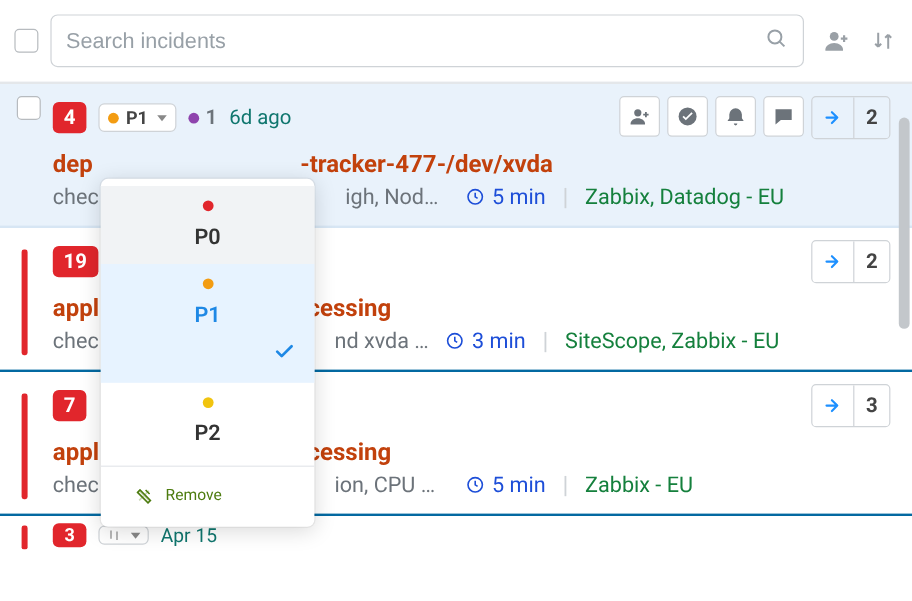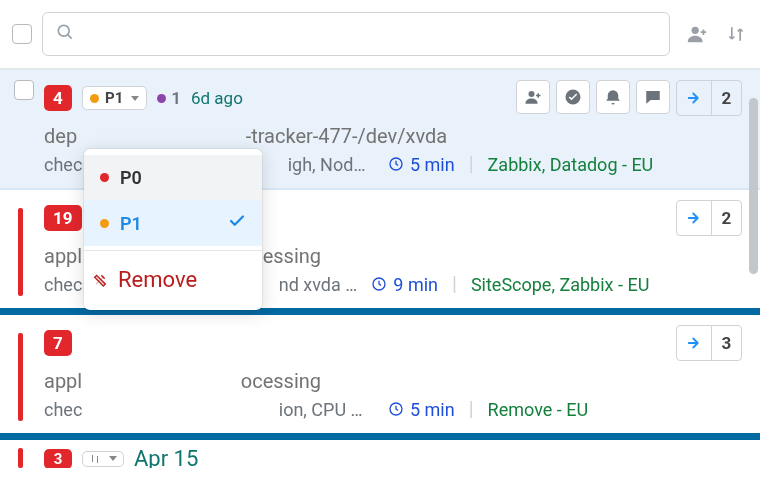--- a/index.html
+++ b/index.html
@@ -46,21 +46,21 @@
   .search-input::placeholder { color: #98a0a7; }
   .search-ico { color: #98a0a7; }
   .top-icons { display: flex; gap: 18px; color: #9aa0a6; padding: 0 6px; }
   .top-icons svg { display: block; }
 
   
   .list { border-top: 2px solid #e4e7ea; }
   .row {
     position: relative;
     padding: 10px 18px 12px 44px;
-    border-bottom: 7px solid #0369a1;
+    border-bottom: 2px solid #0369a1;
     background: #fff;
   }
   .row.selected {
     background: #e9f2fb;
     border-bottom: 2px solid #d7e6f4;
   }
   .row-bar {
     position: absolute;
     left: 18px; top: 18px; bottom: 12px;
     width: 5px;
@@ -136,23 +136,23 @@
     color: #1e90ff;
   }
   .share-group .share-count {
     border-left: 1px solid #cfd3d7;
     width: 30px; height: 34px;
     display: flex; align-items: center; justify-content: center;
     font-weight: 700; color: #444; font-size: 17px;
   }
   .title {
     font-size: 20px;
-    font-weight: 400;
+    font-weight: 700;
     margin-top: 8px;
-    color: #737373;
+    color: #c2410c;
   }
   .subline {
     display: flex;
     align-items: center;
     gap: 14px;
     margin-top: 4px;
     font-size: 18px;
     color: #6c737a;
   }
   .subline .tags { flex: 0 1 auto; max-width: 330px; overflow: hidden; white-space: nowrap; text-overflow: ellipsis; }
@@ -188,56 +188,58 @@
   }
   .dd-item {
     display: flex;
     align-items: center;
     gap: 11px;
     padding: 12px 16px;
     font-size: 18px;
     font-weight: 600;
     color: #333;
     cursor: pointer;
+    flex-direction: column;
   }
   .dd-item.hovered { background: #f1f3f5; }
   .dd-item.active {
     background: #e7f3ff;
     color: #1e88e5;
   }
   .dd-item .chk {
     margin-left: auto;
     color: #1e88e5;
   }
   .dd-sep { height: 1px; background: #e4e7ea; margin: 4px 0; }
   .dd-remove {
     display: flex; align-items: center; gap: 10px;
-    padding: 12px 8px;
-    color: #b91c1c;
-    font-size: 22px;
+    padding: 12px 28px;
+    color: #4d7c0f;
+    font-size: 13px;
     cursor: pointer;
   }
 
   
   .scrollbar {
     position: absolute;
     right: 2px;
     top: 98px;
     width: 9px;
     height: 176px;
     background: #c3c7cb;
     border-radius: 5px;
   }
 </style>
 </head>
 <body>
 
 <div class="topbar">
   <div class="checkbox"></div>
   <div class="search-wrap">
+    <input class="search-input" placeholder="Search incidents" style="">
     <span class="search-ico">
       <svg width="20" height="20" viewBox="0 0 24 24" fill="none" stroke="currentColor" stroke-width="2">
           <circle cx="10.5" cy="10.5" r="6.5"></circle>
           <line x1="20" y1="20" x2="15.2" y2="15.2"></line>
         </svg>
     </span>
   </div>
   <div class="top-icons">
     <span>
       <svg width="22" height="22" viewBox="0 0 24 24" fill="currentColor">
@@ -347,21 +349,21 @@
     </div>
     <div class="subline">
       <span class="tags">
         <span>chec</span><span style="visibility:hidden">xxxxxxxxxxxxxxxxxxxxxx</span><span>nd xvda …</span>
       </span>
       <span class="clock-min">
         <svg width="16" height="16" viewBox="0 0 24 24" fill="none" stroke="currentColor" stroke-width="2">
             <circle cx="12" cy="12" r="9"></circle>
             <path d="M12 7v5l3 2"></path>
           </svg>
-        <span>9 min</span>
+        <span>3 min</span>
       </span>
       <span class="divider">|</span>
       <span class="integrations">SiteScope, Zabbix - EU</span>
     </div>
   </div>
 
   <div class="row">
     <div class="row-bar"></div>
     <div class="first-line">
       <span class="count-badge">7</span>
@@ -384,54 +386,58 @@
         <span>chec</span><span style="visibility:hidden">xxxxxxxxxxxxxxxxxxxxxx</span><span>ion, CPU Utilizatio…</span>
       </span>
       <span class="clock-min">
         <svg width="16" height="16" viewBox="0 0 24 24" fill="none" stroke="currentColor" stroke-width="2">
             <circle cx="12" cy="12" r="9"></circle>
             <path d="M12 7v5l3 2"></path>
           </svg>
         <span>5 min</span>
       </span>
       <span class="divider">|</span>
-      <span class="integrations">Remove - EU</span>
+      <span class="integrations">Zabbix - EU</span>
     </div>
   </div>
 
   <div class="row partial">
     <div class="row-bar" style="top:8px;bottom:0"></div>
     <div class="first-line">
       <span class="count-badge" style="padding:1px 7px;font-size:15px">3</span>
       <span class="pri-btn" style="padding:1px 6px">
         <svg width="12" height="12" viewBox="0 0 24 24" fill="none" stroke="#888" stroke-width="2">
             <path d="M7 4v14M17 20V6"></path>
           </svg>
         <span class="caret"></span>
       </span>
-      <span class="time-ago" style="font-size:22px">Apr 15</span>
+      <span class="time-ago" style="font-size:16px">Apr 15</span>
     </div>
   </div>
 
 </div>
 
 <div class="dropdown">
   <div class="dd-item hovered">
     <span class="dot d-red"></span>
     <span>P0</span>
   </div>
   <div class="dd-item active">
     <span class="dot d-orange"></span>
     <span>P1</span>
     <span class="chk">
       <svg width="18" height="18" viewBox="0 0 24 24" fill="none" stroke="currentColor" stroke-width="3">
           <path d="M4 12l5 5 11-11" stroke-linecap="round" stroke-linejoin="round"></path>
         </svg>
     </span>
   </div>
+  <div class="dd-item">
+    <span class="dot d-yellow"></span>
+    <span>P2</span>
+  </div>
   <div class="dd-sep"></div>
   <div class="dd-remove">
     <svg width="16" height="16" viewBox="0 0 24 24" fill="none" stroke="currentColor" stroke-width="2">
         <path d="M6 6l12 12M6 18L18 6" opacity=".3"></path>
         <path d="M4 8l3-3 13 13-3 3zM14 5l5 5"></path>
       </svg>
     <span>Remove</span>
   </div>
 </div>
 

